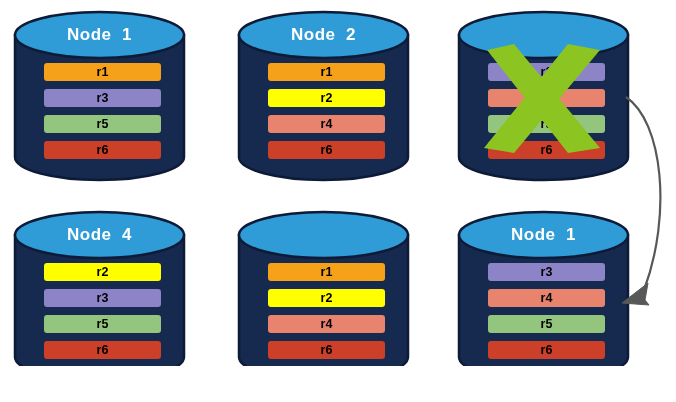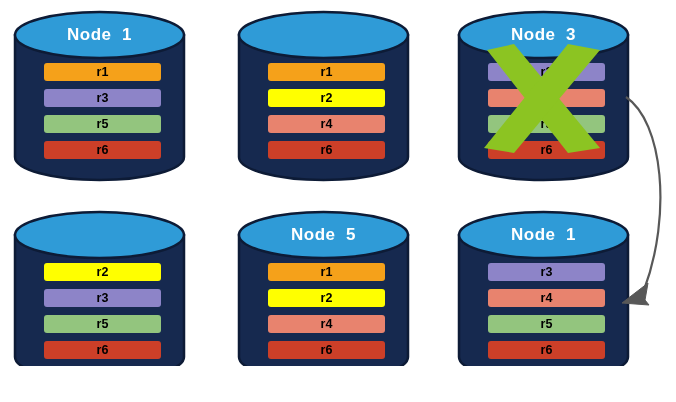--- a/index.html
+++ b/index.html
@@ -90,67 +90,67 @@
       <div class="record" style="background:#93c57e;"><span>r5</span></div>
       <div class="record" style="background:#cc3f28;"><span>r6</span></div>
     </div>
   </div>
 
   <div class="node" style="left:236px; top:8px;">
     <svg class="node-svg" width="175" height="176" viewBox="0 0 175 176">
       <path d="M3,27 L3,149 A84.5,23 0 0 0 172,149 L172,27 Z" fill="#16294f" stroke="#0d1b36" stroke-width="2.5"></path>
       <ellipse cx="87.5" cy="27" rx="84.5" ry="23" fill="#2f9bd7" stroke="#0d1b36" stroke-width="2.5"></ellipse>
     </svg>
+    <div class="node-title">Node  2</div>
     <div class="records">
       <div class="record" style="background:#f5a11a;"><span>r1</span></div>
       <div class="record" style="background:#ffff00;"><span>r2</span></div>
       <div class="record" style="background:#e8836e;"><span>r4</span></div>
       <div class="record" style="background:#cc3f28;"><span>r6</span></div>
     </div>
   </div>
 
   <div class="node" style="left:456px; top:8px;">
     <svg class="node-svg" width="175" height="176" viewBox="0 0 175 176">
       <path d="M3,27 L3,149 A84.5,23 0 0 0 172,149 L172,27 Z" fill="#16294f" stroke="#0d1b36" stroke-width="2.5"></path>
       <ellipse cx="87.5" cy="27" rx="84.5" ry="23" fill="#2f9bd7" stroke="#0d1b36" stroke-width="2.5"></ellipse>
     </svg>
-    <div class="node-title">Node  3</div>
     <div class="records">
       <div class="record" style="background:#8d84c8;"><span>r3</span></div>
       <div class="record" style="background:#e8836e;"><span>r4</span></div>
       <div class="record" style="background:#93c57e;"><span>r5</span></div>
       <div class="record" style="background:#cc3f28;"><span>r6</span></div>
     </div>
     <svg class="x-mark" width="175" height="176" viewBox="0 0 175 176">
       <g fill="#8cc422">
         <polygon points="31,42 58,36 144,140 112,145"></polygon>
         <polygon points="144,42 112,36 28,140 58,145"></polygon>
       </g>
     </svg>
   </div>
 
   <div class="node" style="left:12px; top:208px;">
     <svg class="node-svg" width="175" height="176" viewBox="0 0 175 176">
       <path d="M3,27 L3,149 A84.5,23 0 0 0 172,149 L172,27 Z" fill="#16294f" stroke="#0d1b36" stroke-width="2.5"></path>
       <ellipse cx="87.5" cy="27" rx="84.5" ry="23" fill="#2f9bd7" stroke="#0d1b36" stroke-width="2.5"></ellipse>
     </svg>
+    <div class="node-title">Node  4</div>
     <div class="records">
       <div class="record" style="background:#ffff00;"><span>r2</span></div>
       <div class="record" style="background:#8d84c8;"><span>r3</span></div>
       <div class="record" style="background:#93c57e;"><span>r5</span></div>
       <div class="record" style="background:#cc3f28;"><span>r6</span></div>
     </div>
   </div>
 
   <div class="node" style="left:236px; top:208px;">
     <svg class="node-svg" width="175" height="176" viewBox="0 0 175 176">
       <path d="M3,27 L3,149 A84.5,23 0 0 0 172,149 L172,27 Z" fill="#16294f" stroke="#0d1b36" stroke-width="2.5"></path>
       <ellipse cx="87.5" cy="27" rx="84.5" ry="23" fill="#2f9bd7" stroke="#0d1b36" stroke-width="2.5"></ellipse>
     </svg>
-    <div class="node-title">Node  5</div>
     <div class="records">
       <div class="record" style="background:#f5a11a;"><span>r1</span></div>
       <div class="record" style="background:#ffff00;"><span>r2</span></div>
       <div class="record" style="background:#e8836e;"><span>r4</span></div>
       <div class="record" style="background:#cc3f28;"><span>r6</span></div>
     </div>
   </div>
 
   <div class="node" style="left:456px; top:208px;">
     <svg class="node-svg" width="175" height="176" viewBox="0 0 175 176">

